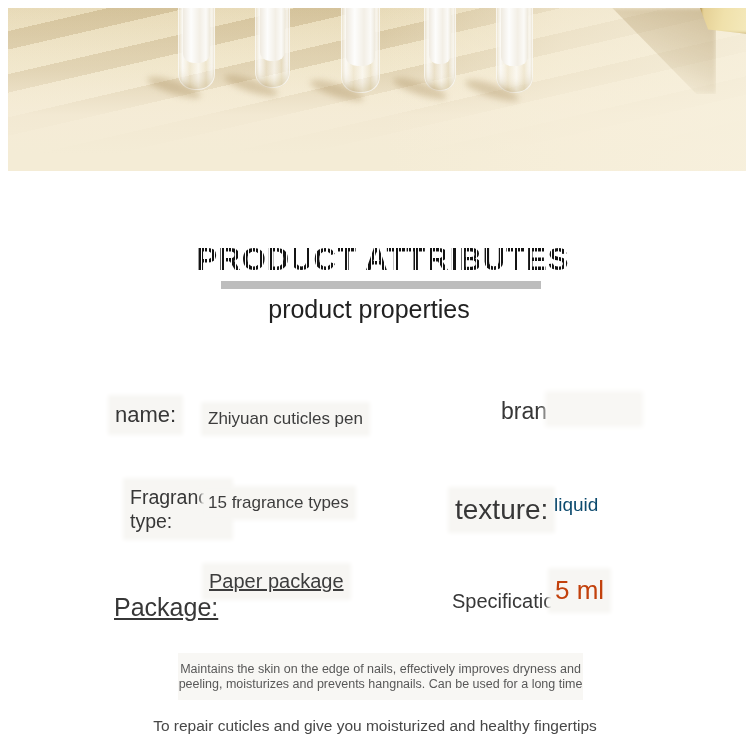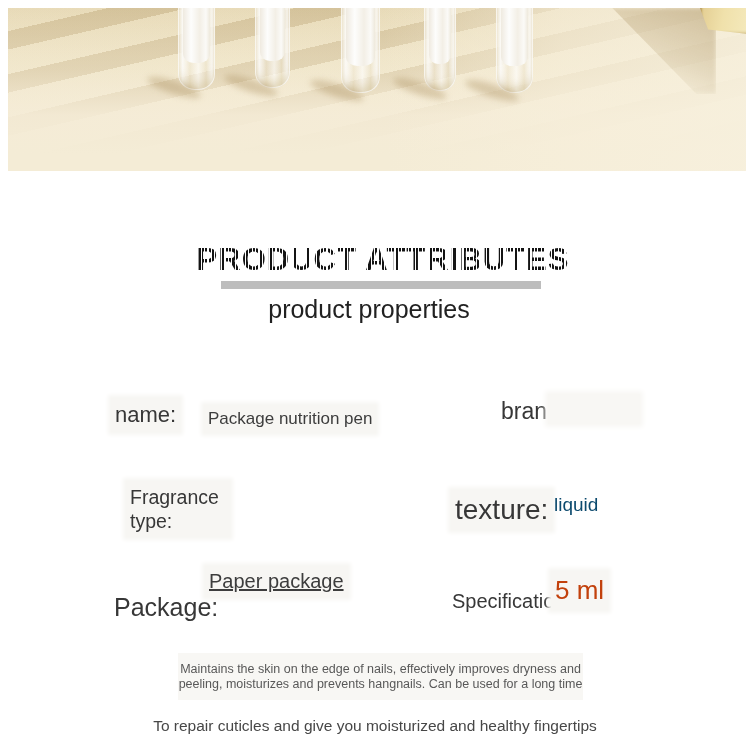--- a/index.html
+++ b/index.html
@@ -87,21 +87,21 @@
 
   .name-label   { left:103px; top:390px; font-size:22px; }
   .name-value   { left:196px; top:397px; font-size:17px; color:#3d3d3d; }
   .brand-label  { left:441px; top:386px; font-size:23px;margin-left:48px; }
   .brand-ph     { position:absolute; left:540px; top:386px; width:92px; height:30px;
                   background:#f8f7f4; box-shadow:0 0 5px 3px #f8f7f4; }
   .frag-label   { left:118px; top:473px; font-size:19.5px; width:104px; line-height:24px; white-space:normal; }
   .frag-value   { left:196px; top:481px; font-size:17px; color:#3d3d3d; }
   .texture-label{ left:443px; top:451px; font-size:28px;margin-top:31px; }
   .texture-value{ left:542px; top:482px; font-size:19px; color:#0c4a6e; }
-  .pkg-label    { left:102px; top:581px; font-size:25px; }
+  .pkg-label    { left:102px; top:581px; font-size:25px;text-decoration:underline; }
   .pkg-value    { left:197px; top:558px; font-size:20px; color:#3d3d3d;text-decoration:underline; }
   .spec-label   { left:440px; top:578px; font-size:20px; }
   .spec-value   { left:543px; top:563px; font-size:26px; color:#c2410c; }
 
   .description {
     position:absolute; left:170px; top:645px; width:405px;
     padding:9px 0 8px 0; text-align:center;
     font-size:12.5px; line-height:15px; color:#585858;
     background:#f8f7f4;
   }
@@ -138,26 +138,27 @@
     </div>
   </div>
 
   <div class="deco-title-wrap">
     <h1 class="deco-title">PRODUCT ATTRIBUTES</h1>
   </div>
   <div class="divider"></div>
   <div class="subtitle">product properties</div>
 
   <span class="attr name-label hl">name:</span>
-  <span class="attr name-value hl">Package nutrition pen</span>
+  <span class="attr name-value hl">Zhiyuan cuticles pen</span>
 
   <span class="attr brand-label">brand:</span>
   <span class="brand-ph"></span>
 
   <span class="attr frag-label hl">Fragrance type:</span>
+  <span class="attr frag-value hl">15 fragrance types</span>
 
   <span class="attr texture-label hl">texture:</span>
   <span class="attr texture-value">liquid</span>
 
   <span class="attr pkg-label">Package:</span>
   <span class="attr pkg-value hl">Paper package</span>
 
   <span class="attr spec-label">Specification:</span>
   <span class="attr spec-value hl">5 ml</span>
 

